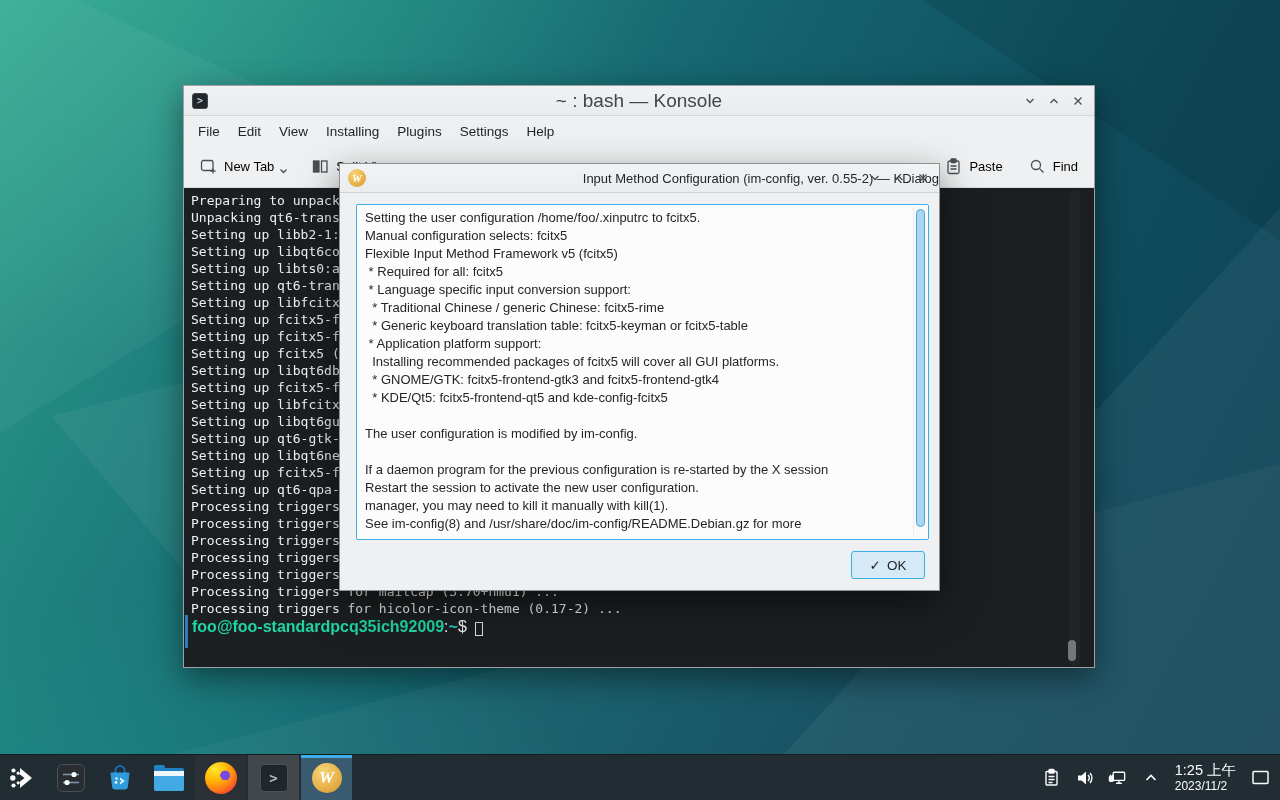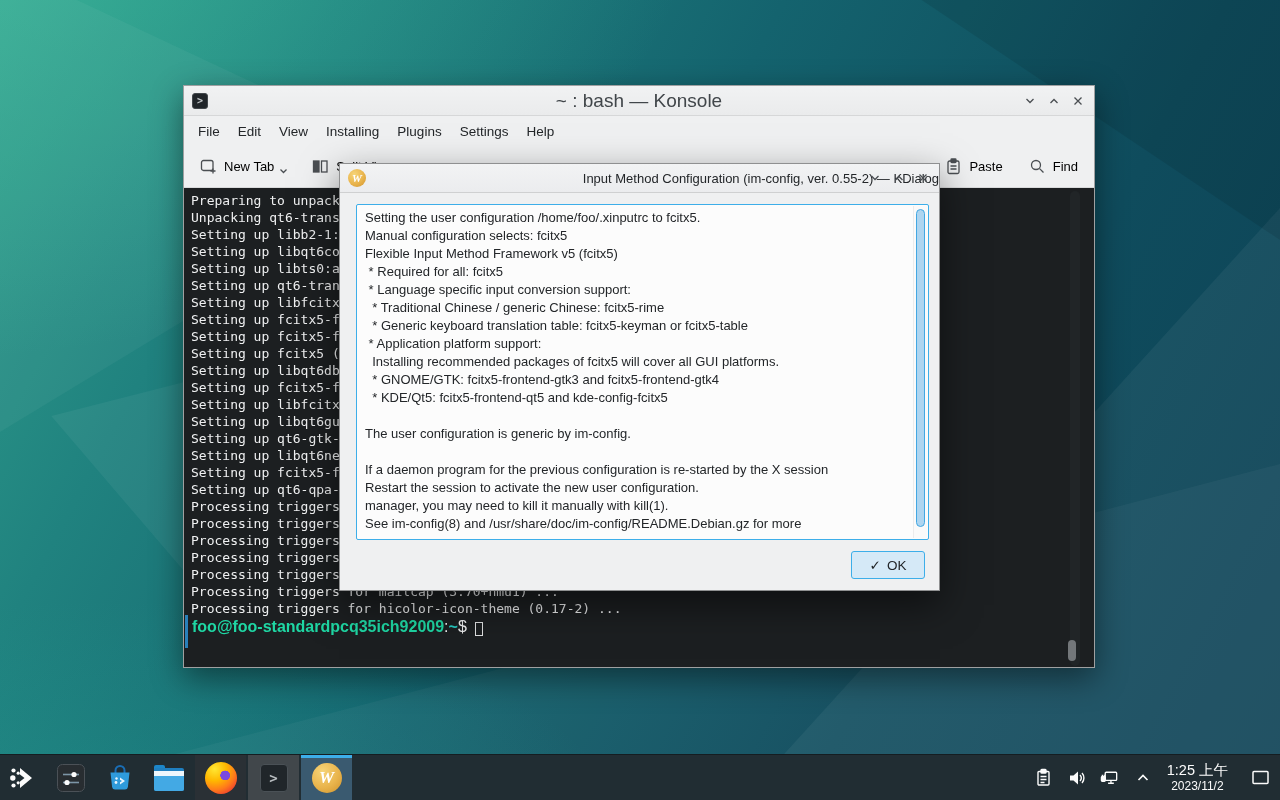--- a/index.html
+++ b/index.html
@@ -108,21 +108,21 @@
   .dolphin-icon { position:relative; width:30px; height:26px; }
   .dolphin-back { position:absolute; left:0; top:0; width:11px; height:8px; background:#1c86c9; border-radius:2px 2px 0 0; }
   .dolphin-body { position:absolute; left:0; top:3px; width:30px; height:23px; background:#1f7fc0; border-radius:2px; }
   .dolphin-band { position:absolute; left:0; top:6px; width:30px; height:5px; background:#eef6fc; }
   .dolphin-front { position:absolute; left:0; top:11px; width:30px; height:15px; background:#43a9e4; border-radius:0 0 2px 2px; }
 
   .spacer { flex:1; }
   .tray { display:flex; align-items:center; gap:13px; margin-right:14px; }
   .tray-icon { width:20px; height:20px; display:flex; align-items:center; justify-content:center; }
   .tray-icon svg { stroke:#fcfcfc; fill:none; stroke-width:1.4; }
-  .clock { color:#fcfcfc; text-align:center; line-height:1.18; margin-right:20px; cursor:default; }
+  .clock { color:#fcfcfc; text-align:left; line-height:1.18; margin-right:12px; cursor:default; }
   .clock-time { font-size:14.5px; }
   .clock-date { font-size:12px; }
   .showdesk { width:24px; height:46px; display:flex; align-items:center; justify-content:center; margin-right:8px; }
   .showdesk svg { stroke:#fcfcfc; fill:none; stroke-width:1.5; }
 </style>
 </head>
 <body>
 
 <div class="desktop">
   <div class="tri tri1"></div>
@@ -316,21 +316,21 @@
           <div class="d-line"> * Application platform support:</div>
 
           <div class="d-line">  Installing recommended packages of fcitx5 will cover all GUI platforms.</div>
 
           <div class="d-line">  * GNOME/GTK: fcitx5-frontend-gtk3 and fcitx5-frontend-gtk4</div>
 
           <div class="d-line">  * KDE/Qt5: fcitx5-frontend-qt5 and kde-config-fcitx5</div>
 
           <div class="d-line"></div>
 
-          <div class="d-line">The user configuration is generic by im-config.</div>
+          <div class="d-line">The user configuration is modified by im-config.</div>
 
           <div class="d-line"></div>
 
           <div class="d-line">If a daemon program for the previous configuration is re-started by the X session</div>
 
           <div class="d-line">Restart the session to activate the new user configuration.</div>
 
           <div class="d-line">manager, you may need to kill it manually with kill(1).</div>
 
           <div class="d-line">See im-config(8) and /usr/share/doc/im-config/README.Debian.gz for more</div>

